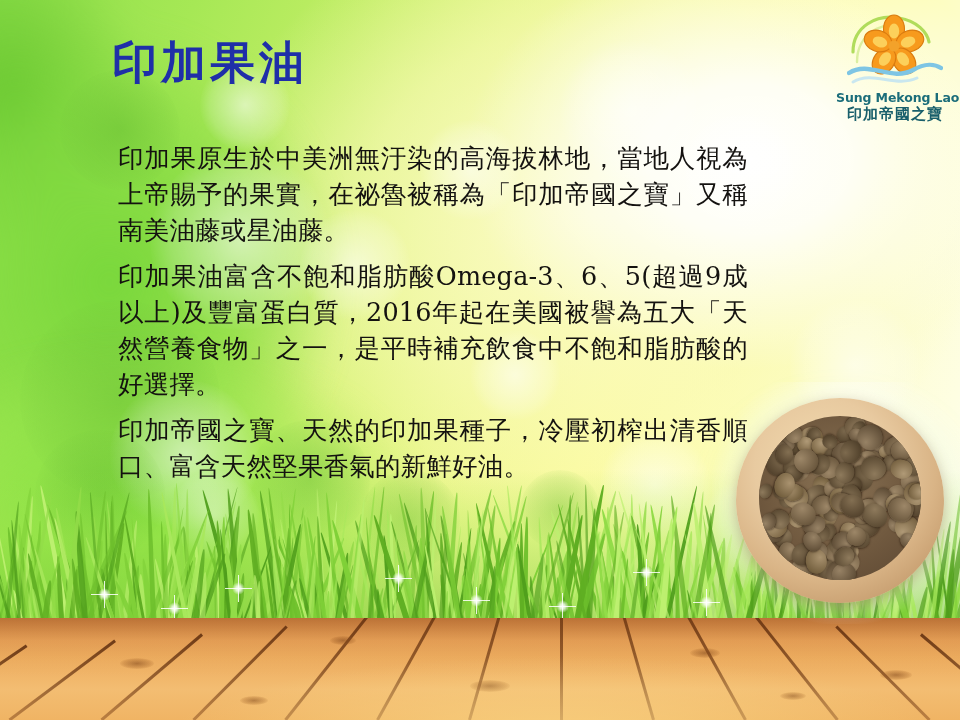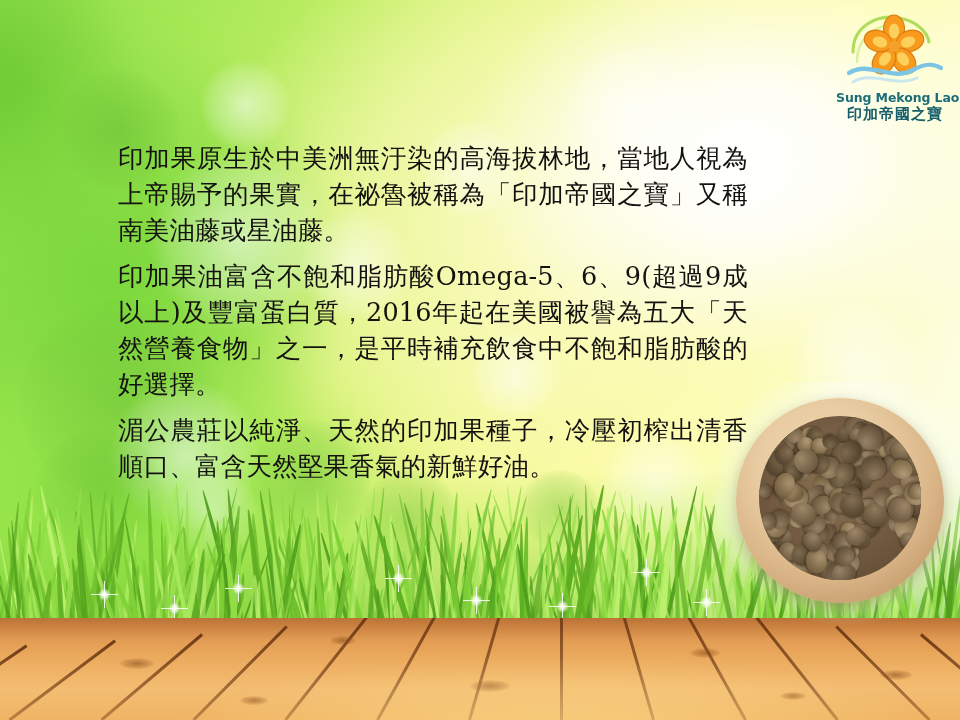--- a/index.html
+++ b/index.html
@@ -978,25 +978,26 @@
             <div class="seed" style="left: calc(56.4831% - 11.6254px); top: calc(21.5736% - 10.3529px); width: 23.2508px; height: 20.7057px; background: radial-gradient(circle at 36% 30%, rgb(125, 106, 78) 0%, rgb(82, 66, 44) 74%, rgb(63, 50, 34) 100%); transform: rotate(294.708deg);"></div>
             <div class="seed" style="left: calc(51.6125% - 12.0768px); top: calc(52.6921% - 9.68932px); width: 24.1536px; height: 19.3786px; background: radial-gradient(circle at 36% 30%, rgb(157, 135, 104) 0%, rgb(109, 90, 64) 74%, rgb(63, 50, 34) 100%); transform: rotate(190.542deg);"></div>
             <div class="seed" style="left: calc(33.3302% - 10.4518px); top: calc(76.476% - 8.61346px); width: 20.9035px; height: 17.2269px; background: radial-gradient(circle at 36% 30%, rgb(151, 130, 101) 0%, rgb(99, 81, 58) 74%, rgb(63, 50, 34) 100%); transform: rotate(54.7274deg);"></div>
             <div class="seed" style="left: calc(57.9513% - 12.6399px); top: calc(54.8073% - 10.9329px); width: 25.2798px; height: 21.8658px; background: radial-gradient(circle at 36% 30%, rgb(131, 111, 82) 0%, rgb(86, 69, 47) 74%, rgb(63, 50, 34) 100%); transform: rotate(31.4693deg);"></div>
             <div class="seed" style="left: calc(5.50572% - 8.28198px); top: calc(64.478% - 6.80375px); width: 16.564px; height: 13.6075px; background: radial-gradient(circle at 36% 30%, rgb(151, 130, 101) 0%, rgb(99, 81, 58) 74%, rgb(63, 50, 34) 100%); transform: rotate(279.19deg);"></div>
           </div>
       </div>
     </div>
   </div>
 
+  <div class="title">印加果油</div>
 
   <div class="body-copy">
     <p>印加果原生於中美洲無汙染的高海拔林地，當地人視為上帝賜予的果實，在祕魯被稱為「印加帝國之寶」又稱南美油藤或星油藤。</p>
-    <p>印加果油富含不飽和脂肪酸Omega-5、6、9(超過9成以上)及豐富蛋白質，2016年起在美國被譽為五大「天然營養食物」之一，是平時補充飲食中不飽和脂肪酸的好選擇。</p>
-    <p>湄公農莊以純淨、天然的印加果種子，冷壓初榨出清香順口、富含天然堅果香氣的新鮮好油。</p>
+    <p>印加果油富含不飽和脂肪酸Omega-3、6、5(超過9成以上)及豐富蛋白質，2016年起在美國被譽為五大「天然營養食物」之一，是平時補充飲食中不飽和脂肪酸的好選擇。</p>
+    <p>印加帝國之寶、天然的印加果種子，冷壓初榨出清香順口、富含天然堅果香氣的新鮮好油。</p>
   </div>
 
   <div class="logo">
     <div class="logo-mark">
       <svg viewBox="0 0 96 80" width="96" height="80" aria-hidden="true">
         <path d="M6 42 C6 16, 30 4, 52 8 C70 11, 80 22, 82 32" fill="none" stroke="#a7d84f" stroke-width="3.2" stroke-linecap="round" opacity="0.9"></path>
         <path d="M10 52 C10 24, 34 12, 56 15" fill="none" stroke="#cfe98c" stroke-width="2.4" stroke-linecap="round" opacity="0.75"></path>
         <g transform="translate(47,36)">
           <g fill="#f79a1d" stroke="#d97b10" stroke-width="1.1">
             <ellipse cx="0" cy="-17" rx="10.5" ry="14" transform="rotate(0)"></ellipse>

